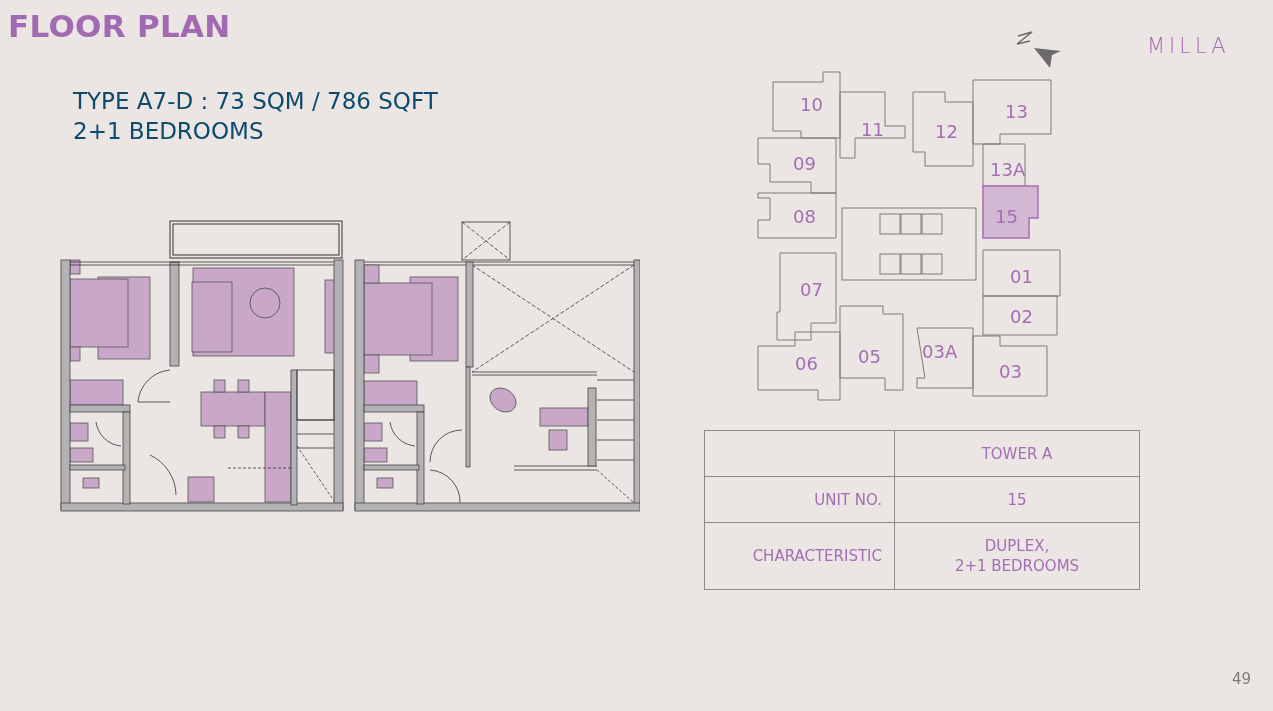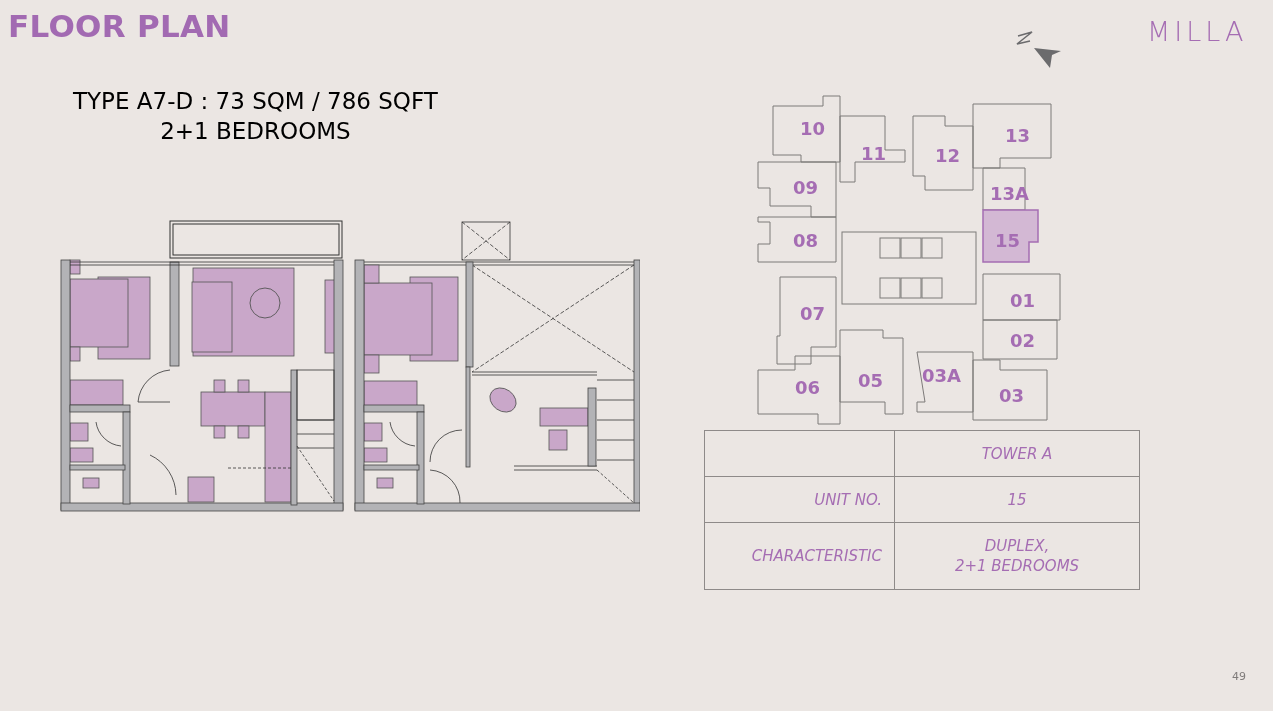--- a/index.html
+++ b/index.html
@@ -8,43 +8,43 @@
     background:#ebe6e3;
     font-family:"DejaVu Sans", sans-serif;
     color:#a56db3;
   }
   .page-title {
     position:absolute; left:8px; top:8px;
     font-size:31px; font-weight:bold; color:#a26ab2; letter-spacing:0.3px;
   }
   .subtitle {
     position:absolute; left:73px; top:86px;
-    font-size:23px; line-height:30px; color:#000000; font-weight:normal;text-align:center;
+    font-size:23px; line-height:30px; color:#0c4a6e; font-weight:normal;
   }
   .brand {
-    position:absolute; left:1147px; top:16px;
-    font-size:27px; letter-spacing:4px; color:#a56db3; font-weight:300;
+    position:absolute; left:1147px; top:34px;
+    font-size:21px; letter-spacing:4px; color:#a56db3; font-weight:300;
   }
   .north { position:absolute; left:1012px; top:30px; }
   .plan { position:absolute; }
   .plan svg { display:block; }
-  .keyplan { position:absolute; left:755px; top:92px;font-weight:bold; }
+  .keyplan { position:absolute; left:755px; top:68px; }
   table.spec {
     position:absolute; left:704px; top:430px;
     border-collapse:collapse; width:436px;
     font-size:15px; color:#a56db3;
   }
   table.spec td {
-    border:1px solid #8e8a89; height:45px; padding:0 12px;font-style:italic;
+    border:1px solid #8e8a89; height:45px; padding:0 12px;
   }
   table.spec td.lbl { width:165px; text-align:right; }
   table.spec td.val { text-align:center; line-height:20px; }
   table.spec tr.tall td { height:66px; }
   .pageno {
-    position:absolute; left:1232px; top:670px; font-size:11px; color:#7f7b7a;
+    position:absolute; left:1232px; top:670px; font-size:15px; color:#7f7b7a;
   }
 </style>
 </head>
 <body>
 
 <div class="page-title">FLOOR PLAN</div>
 
 <div class="subtitle">
   <div>TYPE A7-D : 73 SQM / 786 SQFT</div>
   <div>2+1 BEDROOMS</div>

